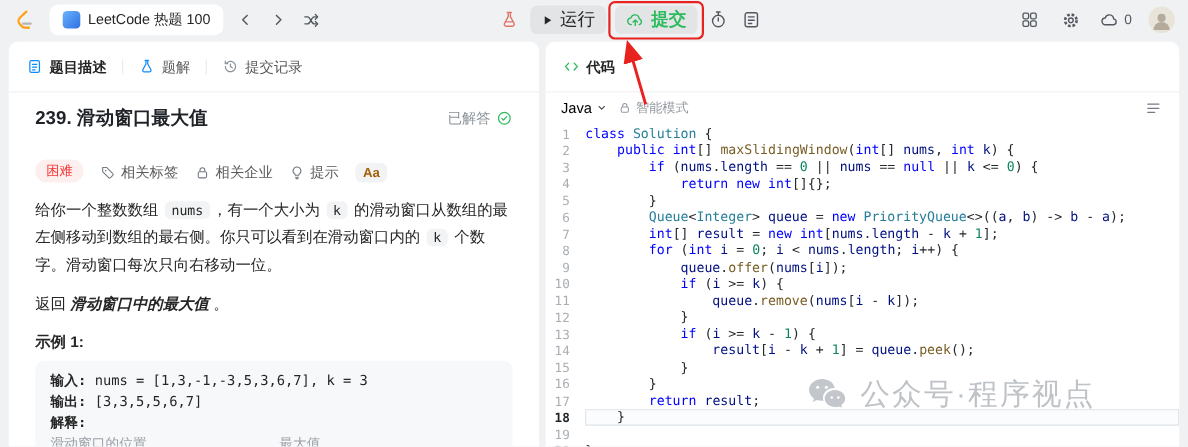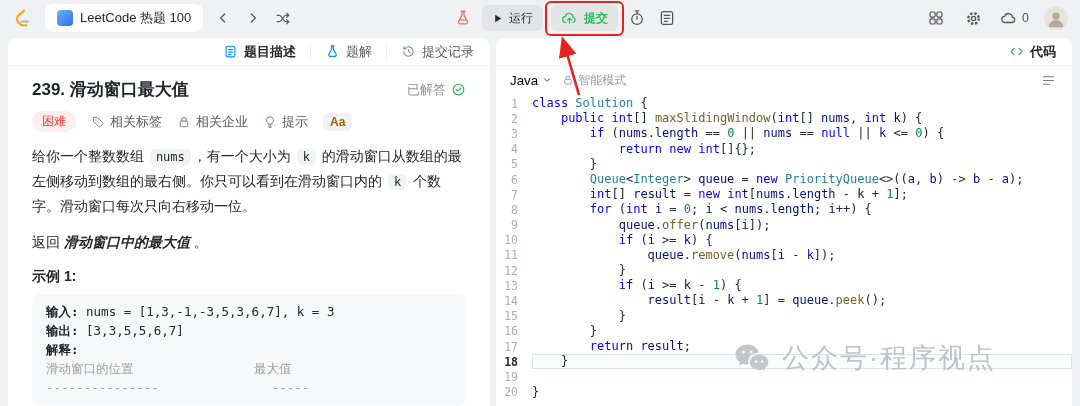--- a/index.html
+++ b/index.html
@@ -10,48 +10,48 @@
   }
   button { border:none; background:none; padding:0; cursor:pointer; font-family:inherit; }
 
   
   .topbar { height:36px; display:flex; align-items:center; padding:0 12px; position:relative; z-index:30; }
   .tb-left { display:flex; align-items:center; gap:10px; }
   .icon-btn { display:flex; align-items:center; justify-content:center; padding:2px; }
   .pill-btn { display:flex; align-items:center; gap:7px; background:#ffffff; border-radius:8px; height:28px; padding:0 12px; font-size:13px; color:#262626; }
   .plan-thumb { width:16px; height:16px; border-radius:4px; background:linear-gradient(135deg,#6ab2ff,#2f6fe0); display:inline-block; }
   .tb-center { position:absolute; left:452px; top:0; height:36px; display:flex; align-items:center; gap:8px; }
-  .run-pill, .submit-pill { display:flex; align-items:center; gap:6px; background:rgba(0,0,0,0.05); border-radius:6px; height:26px; padding:0 10px; font-size:12px;text-align:center; }
+  .run-pill, .submit-pill { display:flex; align-items:center; gap:6px; background:rgba(0,0,0,0.05); border-radius:6px; height:26px; padding:0 10px; font-size:16px;text-align:center; }
   .run-pill { color:#262626; }
   .submit-pill { color:#2cbb5d; font-weight:600; }
   .tb-right { margin-left:auto; display:flex; align-items:center; gap:15px; }
   .cloud-group { display:flex; align-items:center; gap:4px; font-size:12.5px; color:#53575e; }
   .avatar { width:24px; height:24px; border-radius:50%; background:#e9e4da; overflow:hidden; display:flex; align-items:flex-end; justify-content:center; }
 
   
   .submit-wrap { position:relative; display:flex; }
   .red-box { position:absolute; left:-6px; right:-6px; top:-4px; bottom:-5px; border:2.5px solid #e8221f; border-radius:6px; pointer-events:none; }
   .anno-arrow { position:absolute; left:0px; top:28px; width:40px; height:68px; overflow:visible; pointer-events:none; }
 
   
   .main { position:absolute; top:38px; left:8px; width:1064px; height:380px; display:flex; gap:6px; }
   .panel { background:#fff; border-radius:8px; overflow:hidden; position:relative; }
   .panel-left { width:482px; }
   .panel-right { flex:1; }
-  .tabbar { height:28px; display:flex; align-items:center; padding:0 16px; gap:14px; border-bottom:1px solid #f0f0f0; font-size:13px;justify-content:flex-end; }
+  .tabbar { height:46px; display:flex; align-items:center; padding:0 16px; gap:14px; border-bottom:1px solid #f0f0f0; font-size:13px; }
   .tab { display:flex; align-items:center; gap:6px; color:#595959; }
   .tab.active { color:#262626; font-weight:600; }
   .tab-sep { width:1px; height:14px; background:#ebebeb; }
 
   
   .content { padding:12px 24px 0 24px; }
   .title-row { display:flex; justify-content:space-between; align-items:center; }
   .p-title { font-size:17px; font-weight:700; color:#1f2328; }
   .solved { display:flex; align-items:center; gap:5px; color:#8a9199; font-size:13px; }
-  .meta-row { display:flex; align-items:center; gap:15px; margin-top:10px; }
+  .meta-row { display:flex; align-items:flex-end; gap:15px; margin-top:26px; }
   .diff-chip { color:#f63635; background:rgba(246,54,53,0.08); padding:2px 10px; border-radius:999px; font-size:12px; }
   .meta-item { display:flex; align-items:center; gap:5px; color:#595959; font-size:13px; }
   .aa-chip { background:#f2f3f4; border-radius:6px; padding:2px 7px; font-size:12px; color:#a16207; font-weight:700; }
   .desc { margin-top:12px; font-size:14px; line-height:24px; color:#262626; }
   .desc-2 { margin-top:12px; }
   .rt-code { font-family:"DejaVu Sans Mono","Liberation Mono",monospace; font-size:12px; background:rgba(0,10,32,0.05); border-radius:5px; padding:1px 6px; margin:0 2px; color:#262626; }
   .rt-em { font-style:italic; font-weight:700; }
   .example-title { margin-top:14px; font-weight:700; font-size:14px; color:#262626; }
   .example { margin-top:8px; background:#f7f8fa; border-radius:8px; padding:8px 14px; font-family:"DejaVu Sans Mono","Liberation Mono",monospace; font-size:12.5px; line-height:19px; color:#262626; }
   .ex-line { white-space:pre; }

